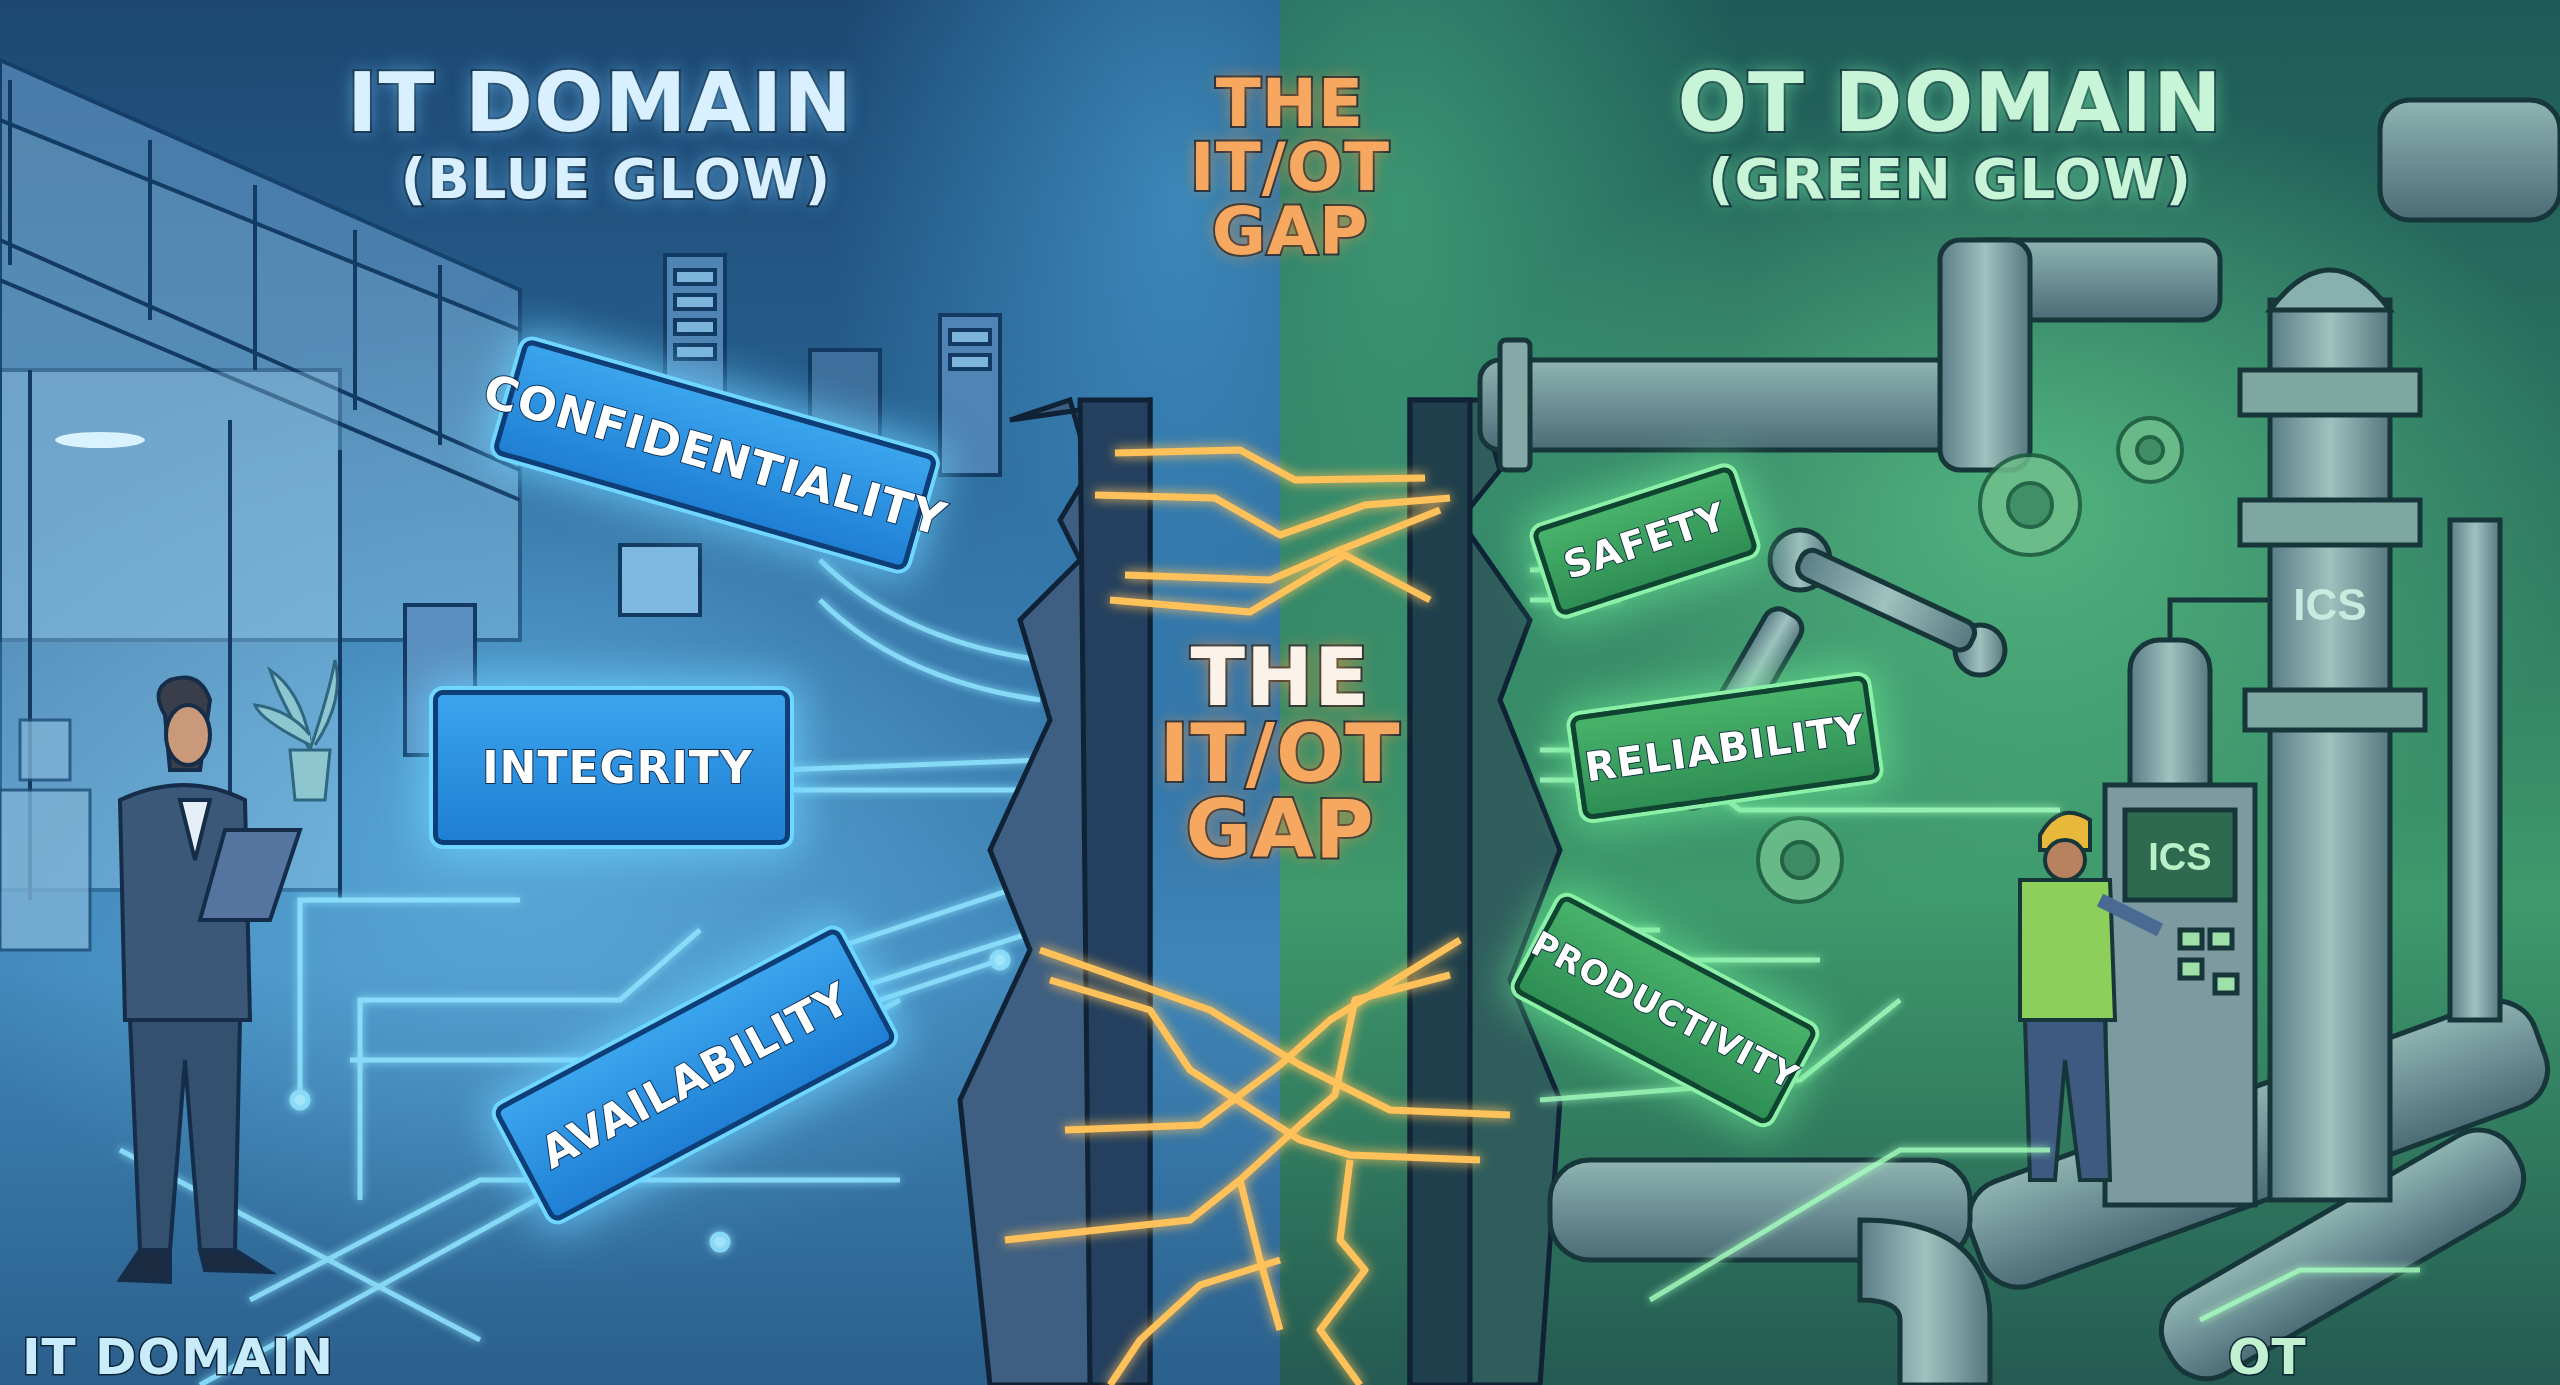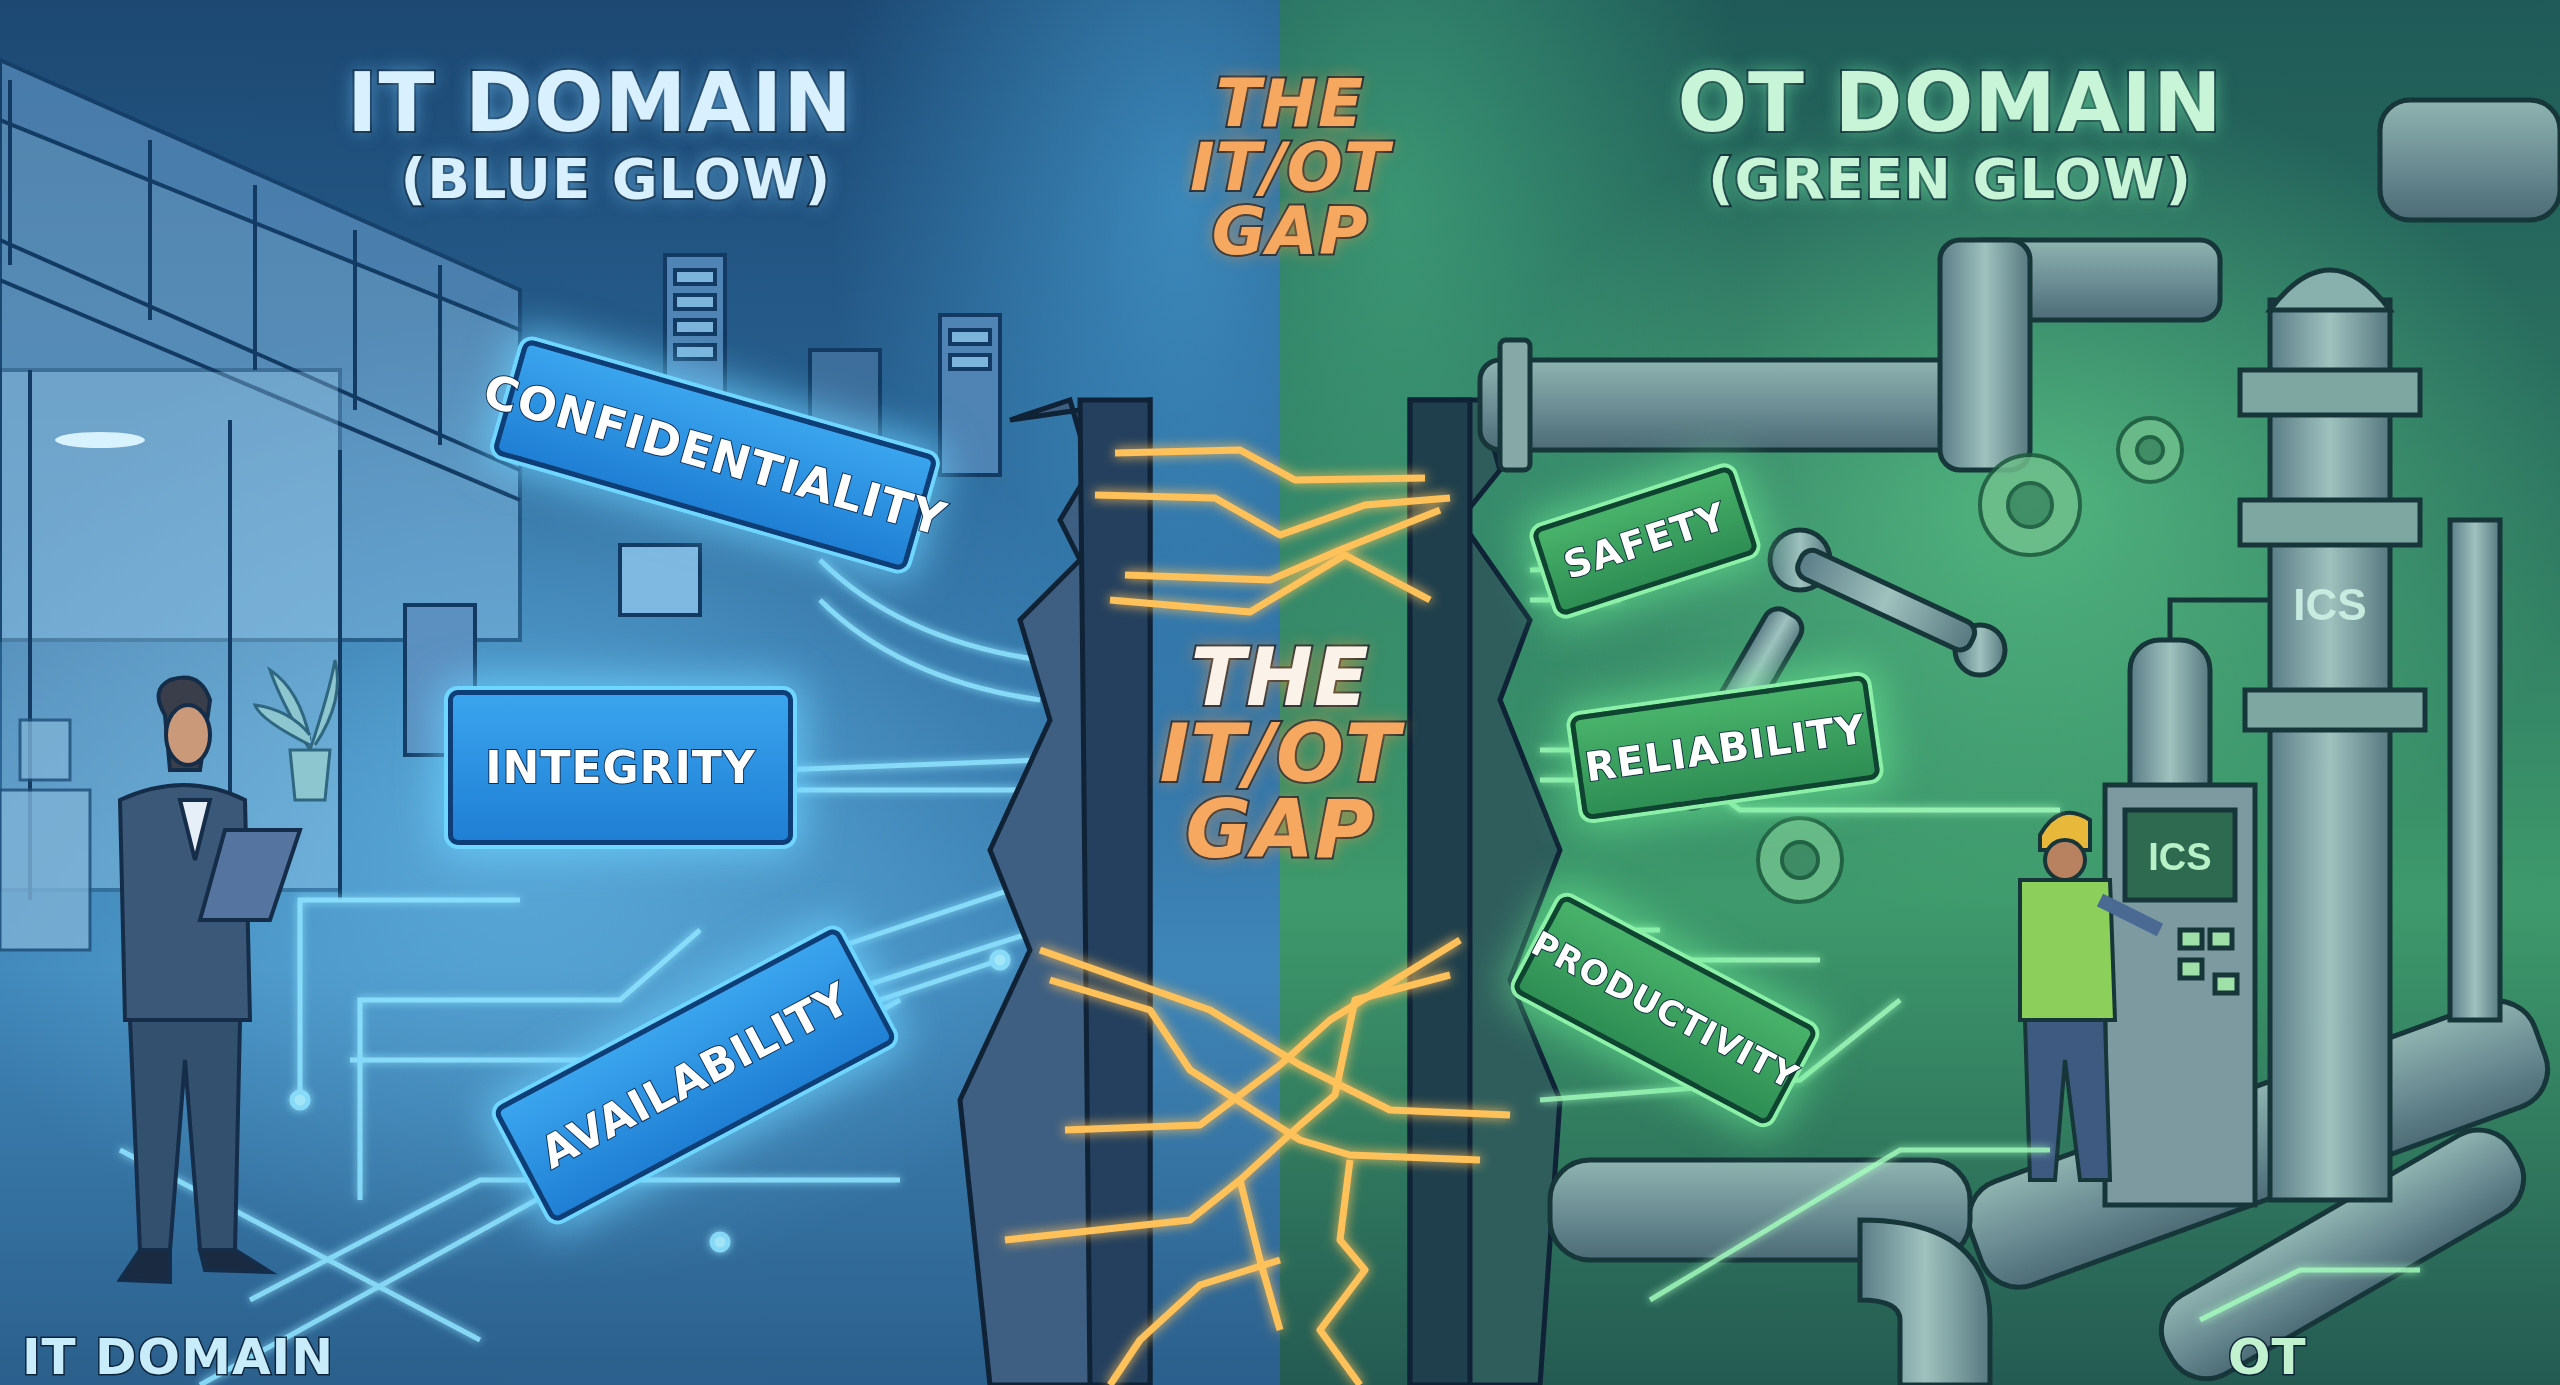--- a/index.html
+++ b/index.html
@@ -13,21 +13,21 @@
   .half-ot{position:absolute;left:1280px;top:0;width:1280px;height:1385px;
     background:
       radial-gradient(ellipse 800px 600px at 750px 500px, rgba(110,230,150,0.55), rgba(0,0,0,0) 70%),
       radial-gradient(ellipse 500px 900px at 120px 200px, rgba(90,220,150,0.4), rgba(0,0,0,0) 70%),
       linear-gradient(180deg,#1f5a58 0%,#2f7a62 40%,#3e9a6c 65%,#245a52 100%);}
   svg.art{position:absolute;left:0;top:0;}
   .title{position:absolute;font-weight:bold;text-align:center;letter-spacing:1px;line-height:1.05;
     -webkit-text-stroke:4px rgba(10,30,50,0.9);paint-order:stroke fill;}
   .title-it{color:#d8f0ff;text-shadow:0 0 18px rgba(120,200,255,0.6);}
   .title-ot{color:#c8f5d8;text-shadow:0 0 18px rgba(120,240,170,0.6);}
-  .title-gap{color:#f7a860;text-shadow:0 0 16px rgba(255,150,60,0.6);font-style:italic;}
+  .title-gap{color:#f7a860;text-shadow:0 0 16px rgba(255,150,60,0.6);}
   .gap-white{color:#fbf3ea;}
   .sign{position:absolute;display:flex;align-items:center;justify-content:center;font-weight:bold;color:#fff;
     border-radius:10px;-webkit-text-stroke:2px rgba(10,30,60,0.85);paint-order:stroke fill;letter-spacing:1px;}
   .sign-it{background:linear-gradient(180deg,#3aa4ee,#1f7fd4);border:5px solid #0d3e78;
     box-shadow:0 0 0 4px #6fd6ff,0 0 40px 10px rgba(110,210,255,0.75);}
   .sign-ot{background:linear-gradient(180deg,#48b26a,#2e8e54);border:5px solid #0f4430;
     box-shadow:0 0 0 4px #8cf0a8,0 0 40px 10px rgba(110,240,150,0.6);}
   .corner-label{position:absolute;font-weight:bold;font-size:50px;letter-spacing:1px;-webkit-text-stroke:3px rgba(10,30,50,0.9);paint-order:stroke fill;}
 </style>
 </head>
@@ -245,21 +245,21 @@
   <div class="title title-ot" style="left:1660px;top:60px;width:580px;font-size:82px;">OT DOMAIN</div>
   <div class="title title-ot" style="left:1700px;top:150px;width:500px;font-size:56px;">(GREEN GLOW)</div>
 
   <div class="title title-gap" style="left:1150px;top:640px;width:260px;font-size:80px;line-height:76px;">
     <div class="gap-white">THE</div>
     <div>IT/OT</div>
     <div>GAP</div>
   </div>
 
   <div class="sign sign-it" style="left:500px;top:395px;width:420px;height:110px;font-size:46px;transform:rotate(16deg);">CONFIDENTIALITY</div>
-  <div class="sign sign-it" style="left:448px;top:690px;width:335px;height:145px;font-size:44px;">INTEGRITY</div>
+  <div class="sign sign-it" style="left:433px;top:690px;width:335px;height:145px;font-size:44px;padding-left:12px;">INTEGRITY</div>
   <div class="sign sign-it" style="left:500px;top:1010px;width:380px;height:120px;font-size:44px;transform:rotate(-28deg);">AVAILABILITY</div>
 
   <div class="sign sign-ot" style="left:1540px;top:495px;width:200px;height:82px;font-size:38px;transform:rotate(-18deg);">SAFETY</div>
   <div class="sign sign-ot" style="left:1575px;top:695px;width:290px;height:95px;font-size:40px;transform:rotate(-8deg);">RELIABILITY</div>
   <div class="sign sign-ot" style="left:1520px;top:955px;width:280px;height:100px;font-size:34px;transform:rotate(28deg);">PRODUCTIVITY</div>
 
   <div class="corner-label" style="left:22px;top:1328px;color:#c9ecfb;">IT DOMAIN</div>
   <div class="corner-label" style="left:2228px;top:1328px;color:#c2f1d0;">OT DOMAIN</div>
 </div>
 

